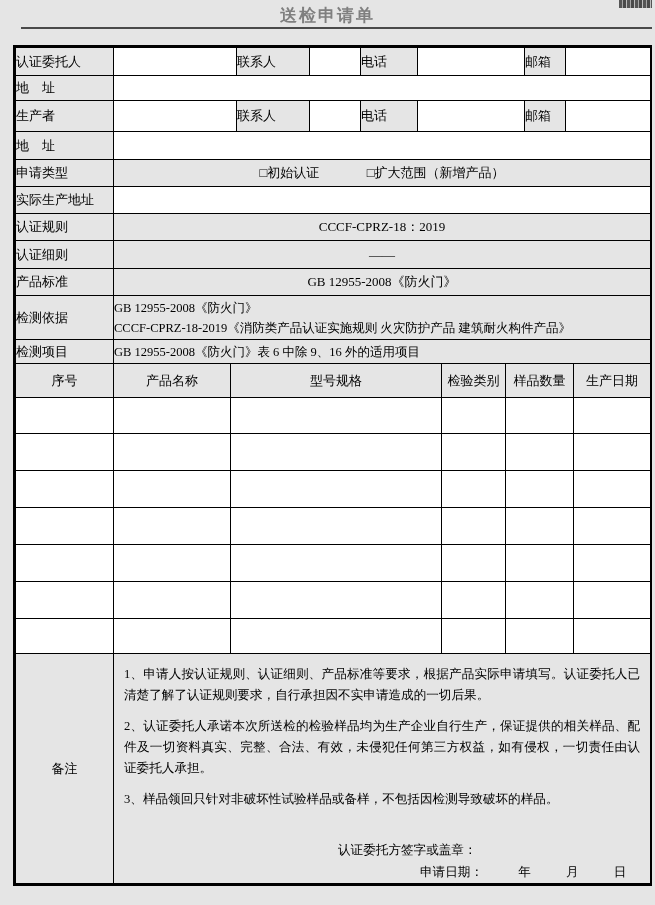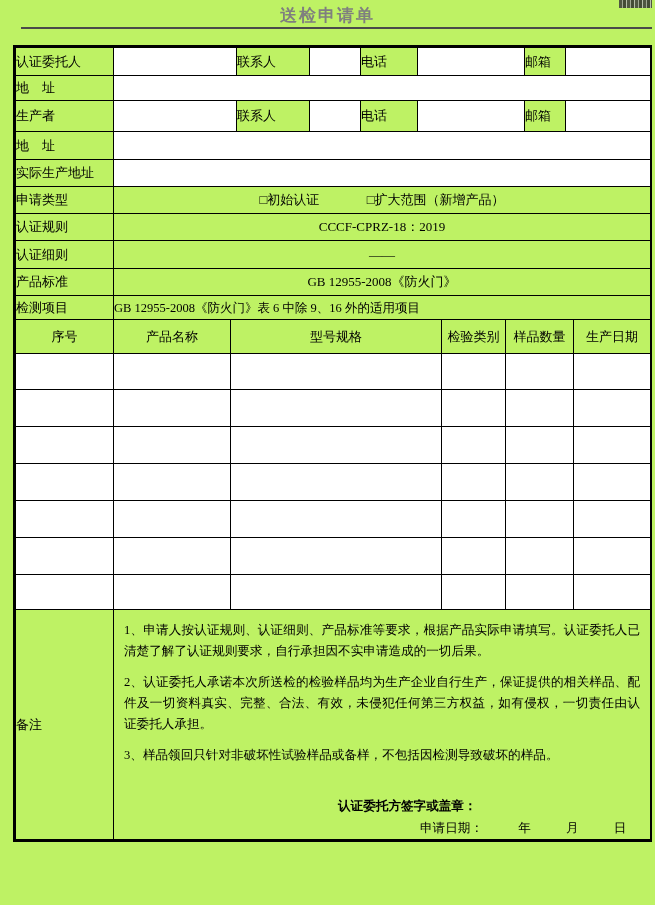--- a/index.html
+++ b/index.html
@@ -1,17 +1,17 @@
 <!DOCTYPE html>
 <html><head>
 <meta charset="utf-8">
 <style>
   html,body{margin:0;padding:0;background:#ffffff;}
   .page{
-    position:relative;width:655px;height:905px;background:#bef264;
+    position:relative;width:655px;height:905px;background:#e5e5e5;
     font-family:"Liberation Serif","DejaVu Serif",serif;color:#000000;overflow:hidden;
   }
   .title{
     position:absolute;top:4px;left:0;width:100%;margin:0;
     text-align:center;font-size:17px;font-weight:bold;color:#7f7f7f;letter-spacing:2px;
   }
   .title-rule{position:absolute;top:27px;left:21px;width:631px;height:2px;background:#4a4a4a;}
   .corner-logo{
     position:absolute;top:0;right:3px;width:33px;height:8px;opacity:.85;
     background:repeating-linear-gradient(90deg,#3c3c3c 0 3px,#9a9a9a 3px 4px,#2e2e2e 4px 7px,#b5b5b5 7px 8px);
@@ -20,27 +20,27 @@
   table.t{border-collapse:collapse;table-layout:fixed;width:635px;}
   table.t + table.t{margin-top:-1px;}
   table.t td, table.t th{border:1px solid #000;padding:0;overflow:hidden;}
   .lbl{text-align:left;vertical-align:middle;font-size:13px;font-weight:normal;}
   .val{background:#fff;}
   .cval{text-align:center;vertical-align:middle;font-size:13px;}
   .lval{text-align:left;vertical-align:middle;font-size:12.5px;padding-left:6px;line-height:20px;}
   .opt{display:inline-block;font-size:13px;}
   .opt2{margin-left:44px;}
   table.products th{font-size:13px;font-weight:normal;text-align:center;vertical-align:middle;}
-  .rem-label{vertical-align:middle;font-size:13px;}
+  .rem-label{text-align:center;vertical-align:middle;font-size:13px;}
   .rem-content{
     vertical-align:top;text-align:justify;
     font-size:12.6px;line-height:21px;padding:8px 8px 0 7px;
   }
   .rem-content p{margin:10px;}
-  p.sig-line{margin:30px 0 0 224px;text-align:left;font-weight:bold;}
+  p.sig-line{margin:30px 0 0 224px;text-align:left;}
   p.date-line{margin:1px 0 0 306px;text-align:left;}
   .date-unit{display:inline-block;margin-left:32px;}
 </style>
 </head>
 <body>
 
 <div class="page">
 
   <div class="corner-logo"></div>
   <h1 class="title">送检申请单</h1>
@@ -82,41 +82,48 @@
         <td class="lbl">电话</td>
         <td class="val"></td>
         <td class="lbl">邮箱</td>
         <td class="val"></td>
       </tr>
       <tr style="height:28px">
         <td class="lbl">地　址</td>
         <td class="val" colspan="7"></td>
       </tr>
       <tr style="height:27px">
-        <td class="lbl">实际生产地址</td>
-        <td class="val" colspan="7"></td>
-      </tr>
-      <tr style="height:27px">
         <td class="lbl">申请类型</td>
         <td class="cval" colspan="7">
           <span class="opt">□初始认证</span>
           <span class="opt opt2">□扩大范围（新增产品）</span>
         </td>
       </tr>
       <tr style="height:27px">
+        <td class="lbl">实际生产地址</td>
+        <td class="val" colspan="7"></td>
+      </tr>
+      <tr style="height:27px">
         <td class="lbl">认证规则</td>
         <td class="cval" colspan="7">CCCF-CPRZ-18：2019</td>
       </tr>
       <tr style="height:28px">
         <td class="lbl">认证细则</td>
         <td class="cval" colspan="7">——</td>
       </tr>
       <tr style="height:27px">
         <td class="lbl">产品标准</td>
         <td class="cval" colspan="7">GB 12955-2008《防火门》</td>
+      </tr>
+      <tr style="height:44px">
+        <td class="lbl">检测依据</td>
+        <td class="lval" colspan="7">
+          <div>GB 12955-2008《防火门》</div>
+          <div>CCCF-CPRZ-18-2019《消防类产品认证实施规则 火灾防护产品 建筑耐火构件产品》</div>
+        </td>
       </tr>
       <tr style="height:24px">
         <td class="lbl">检测项目</td>
         <td class="lval" colspan="7">GB 12955-2008《防火门》表 6 中除 9、16 外的适用项目</td>
       </tr>
     </tbody>
       </table>
 
     <table class="t products">
       <colgroup>

